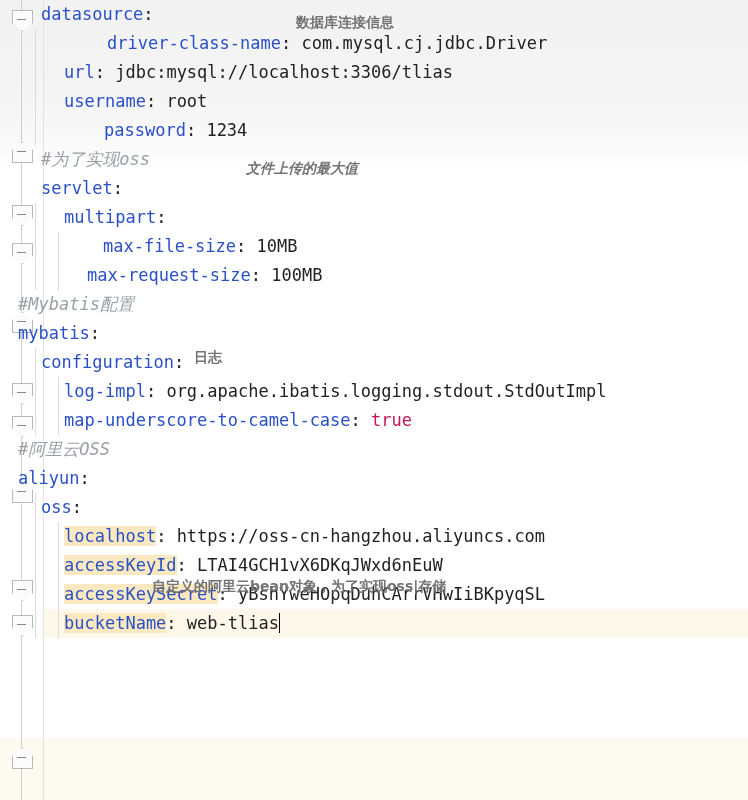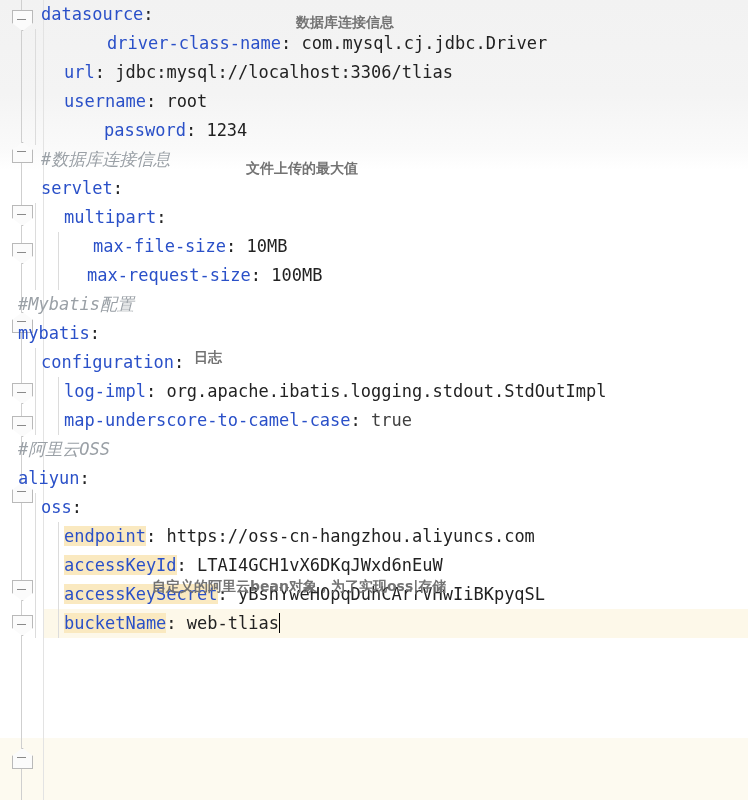--- a/index.html
+++ b/index.html
@@ -69,21 +69,21 @@
     position:absolute; left:0; width:627px; height:29px;
     white-space:pre;
     font-size:17px; line-height:29px;
     letter-spacing:0px;
     text-align:center;
   }
   .code{ position:absolute; left:0; top:0; }
 
   .k   { color:#2a50c8; }                 
   .v   { color:#222222; }                 
-  .vb  { color:#404040; }                 
+  .vb  { color:#be185d; }                 
   .p   { color:#222222; }                 
   .cmt { color:#9aa0a6; font-style:italic; }
 
   
   .hl{ background:#fae9c0; }
 
   
   .caret-row{
     position:absolute; left:44px; width:704px; height:29px;
     background:#fdf8e9;
@@ -170,39 +170,39 @@
       <div class="indent" style="left: 35px; top: 493px; height: 145px;"></div>
       <div class="indent" style="left: 58px; top: 522px; height: 116px;"></div>
     </div>
 
   <div id="code-rows">
       <div class="row" style="top: 0px;"><span class="code" style="left: 41px;"><span class="k">datasource</span><span class="p">:</span></span></div>
       <div class="row" style="top: 29px;"><span class="code" style="left: 64px; margin-left: 43px;"><span class="k">driver-class-name</span><span class="p">:</span> <span class="v">com.mysql.cj.jdbc.Driver</span></span></div>
       <div class="row" style="top: 58px;"><span class="code" style="left: 64px;"><span class="k">url</span><span class="p">:</span> <span class="v">jdbc:mysql://localhost:3306/tlias</span></span></div>
       <div class="row" style="top: 87px;"><span class="code" style="left: 64px;"><span class="k">username</span><span class="p">:</span> <span class="v">root</span></span></div>
       <div class="row" style="top: 116px; margin-left: 40px;"><span class="code" style="left: 64px;"><span class="k">password</span><span class="p">:</span> <span class="v">1234</span></span></div>
-      <div class="row" style="top: 145px;"><span class="code" style="left: 41px;"><span class="cmt">#数据库连接信息</span></span></div>
+      <div class="row" style="top: 145px;"><span class="code" style="left: 41px;"><span class="cmt">#为了实现oss</span></span></div>
       <div class="row" style="top: 174px;"><span class="code" style="left: 41px;"><span class="k">servlet</span><span class="p">:</span></span></div>
       <div class="row" style="top: 203px;"><span class="code" style="left: 64px;"><span class="k">multipart</span><span class="p">:</span></span></div>
-      <div class="row" style="top: 232px;"><span class="code" style="left: 93px;"><span class="k">max-file-size</span><span class="p">:</span> <span class="v">10MB</span></span></div>
+      <div class="row" style="top: 232px;"><span class="code" style="left: 103px;"><span class="k">max-file-size</span><span class="p">:</span> <span class="v">10MB</span></span></div>
       <div class="row" style="top: 261px;"><span class="code" style="left: 87px;"><span class="k">max-request-size</span><span class="p">:</span> <span class="v">100MB</span></span></div>
       <div class="row" style="top: 290px;"><span class="code" style="left: 18px;"><span class="cmt">#Mybatis配置</span></span></div>
       <div class="row" style="top: 319px;"><span class="code" style="left: 18px;"><span class="k">mybatis</span><span class="p">:</span></span></div>
       <div class="row" style="top: 348px;"><span class="code" style="left: 41px;"><span class="k">configuration</span><span class="p">:</span></span></div>
       <div class="row" style="top: 377px;"><span class="code" style="left: 64px;"><span class="k">log-impl</span><span class="p">:</span> <span class="v">org.apache.ibatis.logging.stdout.StdOutImpl</span></span></div>
       <div class="row" style="top: 406px;"><span class="code" style="left: 64px;"><span class="k">map-underscore-to-camel-case</span><span class="p">:</span> <span class="vb">true</span></span></div>
       <div class="row" style="top: 435px;"><span class="code" style="left: 18px;"><span class="cmt">#阿里云OSS</span></span></div>
       <div class="row" style="top: 464px; padding-left: 13px;"><span class="code" style="left: 18px;"><span class="k">aliyun</span><span class="p">:</span></span></div>
       <div class="row" style="top: 493px;"><span class="code" style="left: 41px;"><span class="k">oss</span><span class="p">:</span></span></div>
-      <div class="row" style="top: 522px;"><span class="code" style="left: 64px;"><span class="k hl">endpoint</span><span class="p">:</span> <span class="v">https://oss-cn-hangzhou.aliyuncs.com</span></span></div>
+      <div class="row" style="top: 522px;"><span class="code" style="left: 64px;"><span class="k hl">localhost</span><span class="p">:</span> <span class="v">https://oss-cn-hangzhou.aliyuncs.com</span></span></div>
       <div class="row" style="top: 551px;"><span class="code" style="left: 64px;"><span class="k hl">accessKeyId</span><span class="p">:</span> <span class="v">LTAI4GCH1vX6DKqJWxd6nEuW</span></span></div>
       <div class="row" style="top: 580px;"><span class="code" style="left: 64px;"><span class="k hl">accessKeySecret</span><span class="p">:</span> <span class="v">yBshYweHOpqDuhCArrVHwIiBKpyqSL</span></span></div>
       <div class="row" style="top: 609px;"><span class="code" style="left: 64px;"><span class="k hl">bucketName</span><span class="p">:</span> <span class="v">web-tlias</span><span class="caret"></span></span></div>
     </div>
 
   <div id="annotations">
       <div class="note" style="left: 296px; top: 14px;">数据库连接信息</div>
-      <div class="note" style="left: 246px; top: 160px;">文件上传的最大值</div>
+      <div class="note" style="left: 246px; top: 160px; font-style: italic;">文件上传的最大值</div>
       <div class="note" style="left: 194px; top: 349px;">日志</div>
       <div class="note" style="left: 152px; top: 578px;">自定义的阿里云bean对象，为了实现oss|存储</div>
     </div>
 
 </div>
 
 </body></html>

